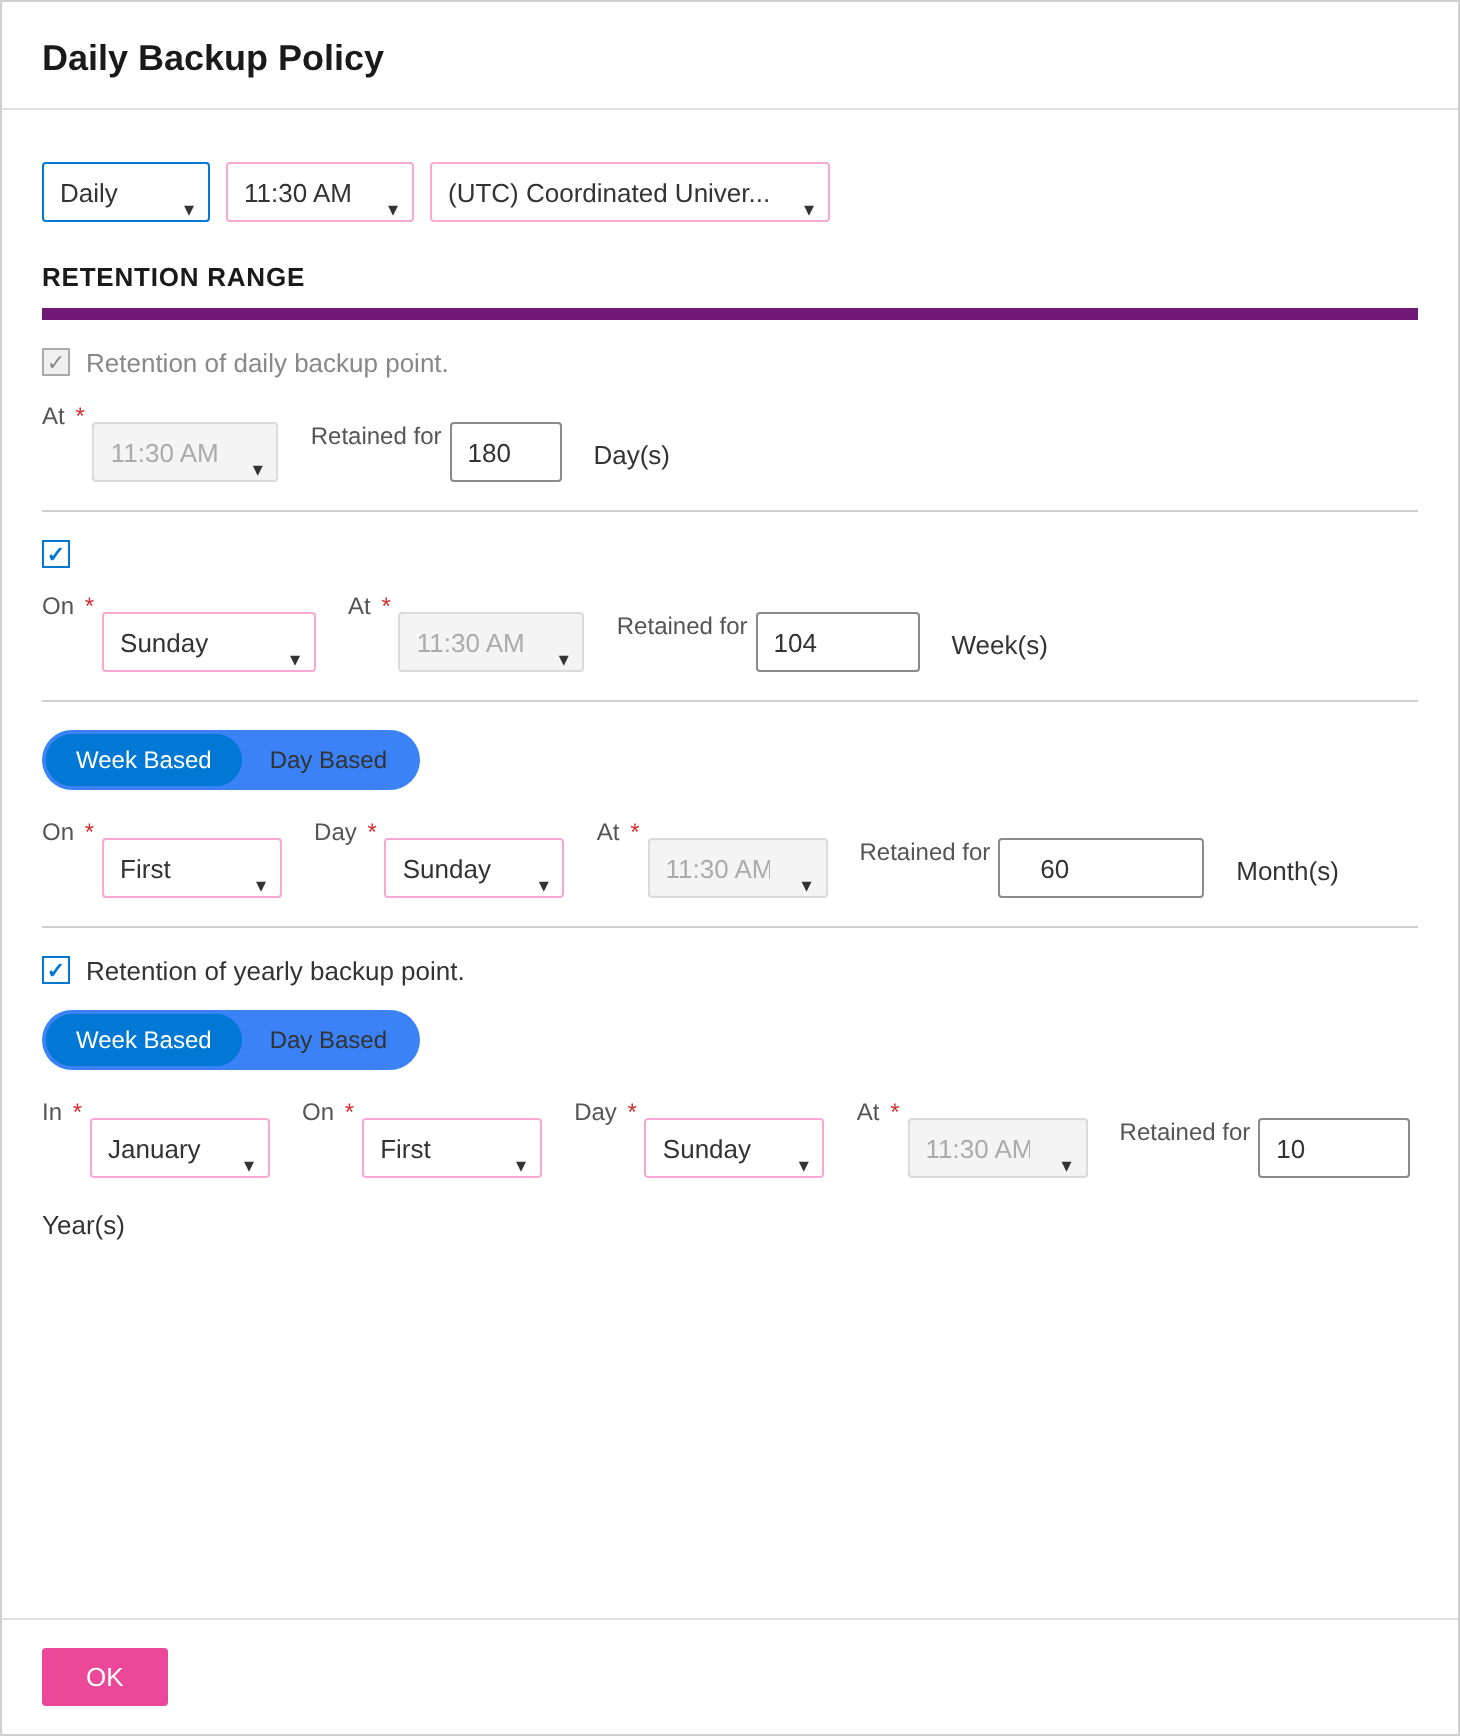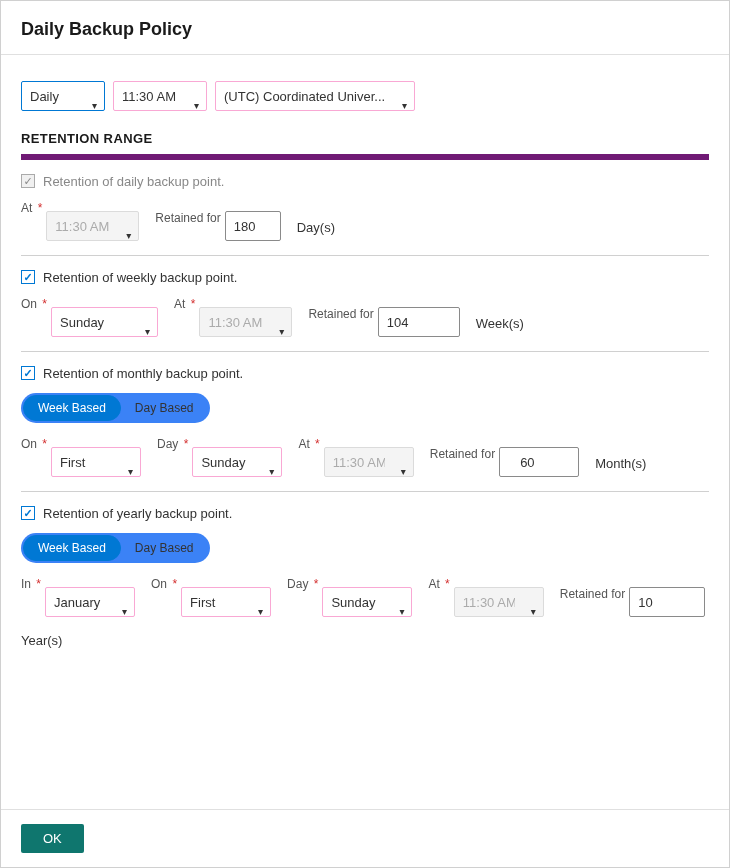--- a/index.html
+++ b/index.html
@@ -184,21 +184,21 @@
       gap: 0;
       background: #3b82f6;
       border-radius: 20px;
       padding: 2px;
     }
     .footer {
       padding: 14px 20px;
       border-top: 1px solid #e0e0e0;
     }
     .ok-btn {
-      background: #0f766e;
+      background: #ec4899;
       color: #fff;
       border: none;
       padding: 7px 22px;
       font-size: 13px;
       cursor: pointer;
       border-radius: 2px;
     }
   </style>
 </head>
 <body>
@@ -256,21 +256,20 @@
           <div class="field-label">Retained for</div>
           <input type="text" class="text-input" style="width: 56px;" value="180">
         </div>
         <div class="unit-label">Day(s)</div>
       </div>
     </div>
 
     <div class="retention-section">
       <div class="checkbox-row">
         <div class="cb checked"></div>
-        <span>Retention of weekly backup point.</span>
       </div>
       <div class="fields-row">
         <div class="field-group">
           <div class="field-label">
             <span>On</span>
             <span class="required-star">*</span>
           </div>
           <div class="select-wrapper">
             <select>
               <option>Sunday</option>
@@ -298,24 +297,20 @@
         </div>
         <div class="field-group">
           <div class="field-label">Retained for</div>
           <input type="text" class="text-input" style="width: 82px;" value="104">
         </div>
         <div class="unit-label">Week(s)</div>
       </div>
     </div>
 
     <div class="retention-section">
-      <div class="checkbox-row">
-        <div class="cb checked"></div>
-        <span>Retention of monthly backup point.</span>
-      </div>
       <div class="toggle-container" style="display:inline-flex; margin-bottom:14px;">
         <button class="toggle-btn active">Week Based</button>
         <button class="toggle-btn">Day Based</button>
       </div>
       <div class="fields-row">
         <div class="field-group">
           <div class="field-label">
             <span>On</span>
             <span class="required-star">*</span>
           </div>
@@ -355,21 +350,21 @@
           </div>
           <div class="select-wrapper">
             <select class="disabled-select" disabled="" style="width:90px">
               <option>11:30 AM</option>
             </select>
             <span class="select-arrow">▾</span>
           </div>
         </div>
         <div class="field-group">
           <div class="field-label">Retained for</div>
-          <input type="text" class="text-input" style="width: 80px; padding-left: 20px;" value="60">
+          <input type="text" class="text-input" style="width: 103px; padding-left: 20px;" value="60">
         </div>
         <div class="unit-label">Month(s)</div>
       </div>
     </div>
 
     <div class="retention-section" style="border-bottom:none;">
       <div class="checkbox-row">
         <div class="cb checked"></div>
         <span>Retention of yearly backup point.</span>
       </div>

